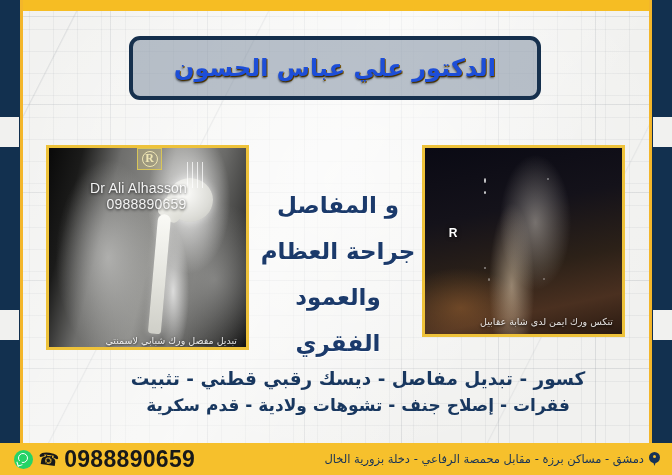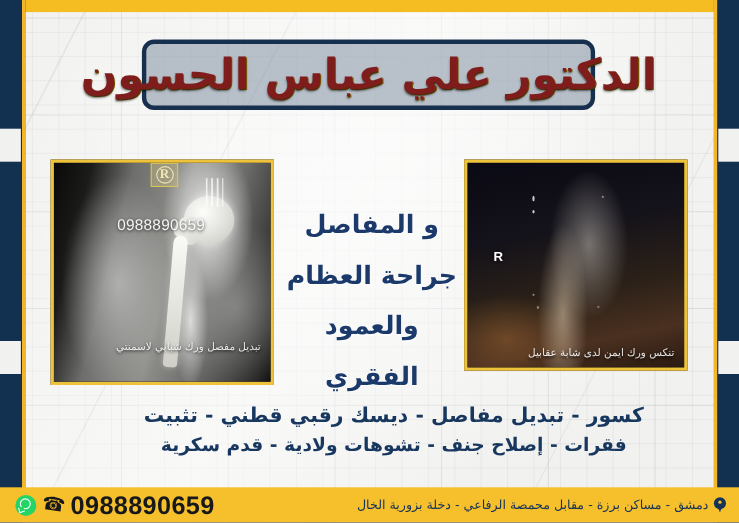--- a/index.html
+++ b/index.html
@@ -96,23 +96,23 @@
     border: 4px solid #16304d;
     border-radius: 11px;
     background: rgba(118,133,154,0.50);
     box-sizing: border-box;
     display: flex;
     align-items: center;
     justify-content: center;
   }
   .title-text {
     direction: rtl;
-    font-size: 39px;
-    font-weight: bold;
-    color: #7f1d1d;
+    font-size: 24px;
+    font-weight: bold;
+    color: #1d4ed8;
     letter-spacing: 0px;
     text-shadow:
       0 2px 2px rgba(0,0,0,0.55),
       1px 1px 0 #8a6208;
     white-space: nowrap;
   }
 
   
   .xray {
     position: absolute;
@@ -229,21 +229,21 @@
   
   .film-cap {
     position: absolute;
     direction: rtl;
     color: rgba(255,255,255,0.88);
     font-size: 9.5px;
     line-height: 13px;
     text-shadow: 0 1px 3px rgba(0,0,0,0.85);
     white-space: nowrap;
   }
-  .cap-left { bottom: 25px; right: 9px; }
+  .cap-left { bottom: 0; right: 9px; }
   .cap-right { bottom: 6px; right: 9px; text-align: right; margin-left: 48px; }
 
   
   .rad-badge {
     position: absolute;
     left: 88px;
     top: 0px;
     width: 23px;
     height: 20px;
     border: 1.5px solid #d8c559;
@@ -425,20 +425,21 @@
     <div class="film"></div>
     <div class="implant-head"></div>
     <div class="implant-neck"></div>
     <div class="implant-stem"></div>
     <div class="implant-wires"></div>
 
     <div class="rad-badge">
       <span>R</span>
     </div>
 
+    <div class="wm wm-name">Dr Ali Alhasson</div>
     <div class="wm wm-phone">0988890659</div>
 
     <div class="film-cap cap-left">تبديل مفصل ورك شبابي لاسمنتي</div>
   </div>
 
   <div class="xray xray-right">
     <div class="film"></div>
     <div class="speck" style="left:30%;top:16%;width:2px;height:5px;"></div>
     <div class="speck" style="left:30%;top:23%;width:2px;height:3px;"></div>
     <div class="speck" style="left:62%;top:16%;width:2px;height:2px;opacity:.55;"></div>

